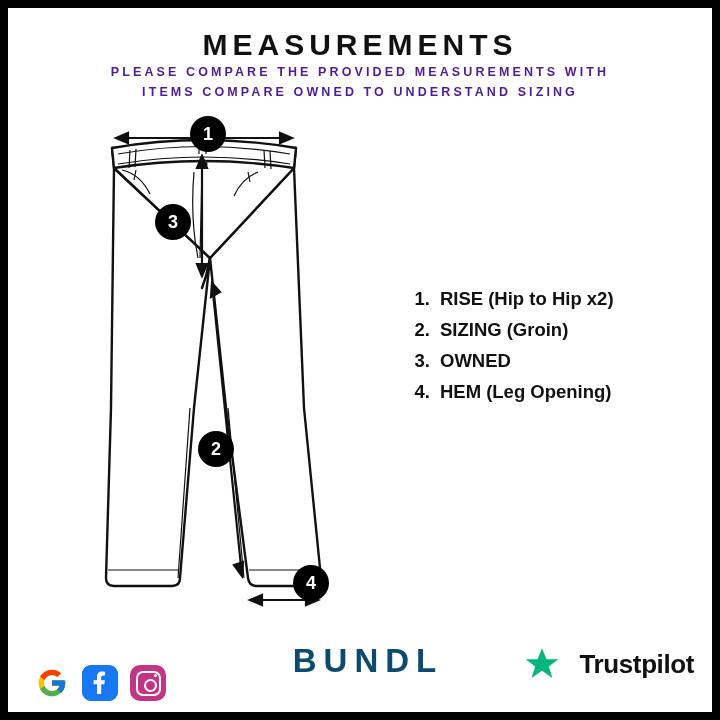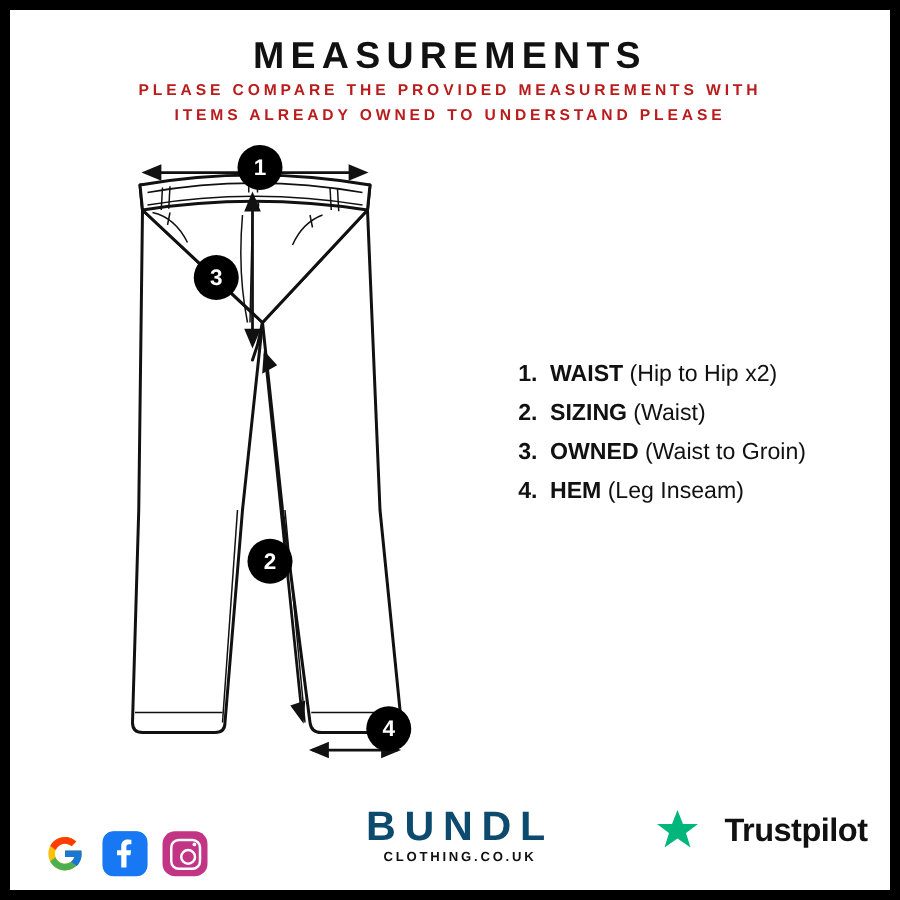--- a/index.html
+++ b/index.html
@@ -32,21 +32,21 @@
     color:#111;
   }
   .subtitle{
     position:absolute;
     left:52px;top:54px;width:600px;
     text-align:center;
     font-size:12.5px;
     font-weight:bold;
     letter-spacing:3.1px;
     line-height:20px;
-    color:#b91c1c;
+    color:#4c1d95;
   }
   
   .legend{
     position:absolute;
     left:396px;top:280px;
     width:300px;
   }
   .legend-row{
     display:flex;
     align-items:baseline;
@@ -54,21 +54,21 @@
     font-size:18.5px;
     color:#111;
   }
   .legend-num{
     width:26px;
     text-align:right;
     margin-right:10px;
     font-weight:bold;
   }
   .legend-term{font-weight:bold;}
-  .legend-desc{font-weight:normal;margin-left:5px;}
+  .legend-desc{font-weight:bold;margin-left:5px;}
   
   .bubble{
     position:absolute;
     width:36px;height:36px;
     border-radius:50%;
     background:#000;
     color:#fff;
     font-size:18px;
     font-weight:bold;
     display:flex;
@@ -164,21 +164,21 @@
 </style>
 </head>
 <body>
 
 <div id="page">
   <div class="canvas">
 
     <div class="title">MEASUREMENTS</div>
     <div class="subtitle">
       <div>PLEASE COMPARE THE PROVIDED MEASUREMENTS WITH</div>
-      <div>ITEMS ALREADY OWNED TO UNDERSTAND PLEASE</div>
+      <div>ITEMS COMPARE OWNED TO UNDERSTAND SIZING</div>
     </div>
 
     <div class="jeans">
       <svg width="280" height="500" viewBox="0 0 280 500">
         <g fill="#ffffff" stroke="#111111" stroke-width="2.4" stroke-linejoin="round" stroke-linecap="round">
 
           <path d="M16,60 L13,300 L8,470 Q8,478 16,478 L74,478 Q82,478 82,470 L96,300 L112,150 Z"></path>
 
           <path d="M112,150 L128,300 L150,470 Q151,478 159,478 L216,478 Q224,478 223,470 L206,300 L196,60 Z"></path>
 
@@ -239,43 +239,41 @@
     </div>
 
     <div class="bubble" style="left:182px;top:108px;">1</div>
     <div class="bubble" style="left:190px;top:423px;">2</div>
     <div class="bubble" style="left:147px;top:196px;">3</div>
     <div class="bubble" style="left:285px;top:557px;">4</div>
 
     <div class="legend">
       <div class="legend-row">
         <span class="legend-num">1.</span>
-        <span class="legend-term">WAIST</span>
+        <span class="legend-term">RISE</span>
         <span class="legend-desc">(Hip to Hip x2)</span>
       </div>
       <div class="legend-row">
         <span class="legend-num">2.</span>
         <span class="legend-term">SIZING</span>
-        <span class="legend-desc">(Waist)</span>
+        <span class="legend-desc">(Groin)</span>
       </div>
       <div class="legend-row">
         <span class="legend-num">3.</span>
         <span class="legend-term">OWNED</span>
-        <span class="legend-desc">(Waist to Groin)</span>
       </div>
       <div class="legend-row">
         <span class="legend-num">4.</span>
         <span class="legend-term">HEM</span>
-        <span class="legend-desc">(Leg Inseam)</span>
+        <span class="legend-desc">(Leg Opening)</span>
       </div>
     </div>
 
     <div class="brand">
       <div class="brand-name">BUNDL</div>
-      <div class="brand-sub">CLOTHING.CO.UK</div>
     </div>
 
     <div class="socials">
       <div class="social s-google">
         <svg width="32" height="32" viewBox="0 0 48 48">
           <path fill="#FFC107" d="M43.6 20.1H42V20H24v8h11.3C33.7 32.7 29.3 36 24 36c-6.6 0-12-5.4-12-12s5.4-12 12-12c3.1 0 5.8 1.2 7.9 3.1l5.7-5.7C34 6.1 29.3 4 24 4 12.9 4 4 12.9 4 24s8.9 20 20 20 20-8.9 20-20c0-1.3-.1-2.6-.4-3.9z"></path>
           <path fill="#FF3D00" d="M6.3 14.7l6.6 4.8C14.7 15.1 19 12 24 12c3.1 0 5.8 1.2 7.9 3.1l5.7-5.7C34 6.1 29.3 4 24 4 16.3 4 9.7 8.3 6.3 14.7z"></path>
           <path fill="#4CAF50" d="M24 44c5.2 0 9.9-2 13.4-5.2l-6.2-5.2C29.2 35.1 26.7 36 24 36c-5.2 0-9.6-3.3-11.3-7.9l-6.5 5C9.5 39.6 16.2 44 24 44z"></path>
           <path fill="#1976D2" d="M43.6 20.1H42V20H24v8h11.3c-.8 2.3-2.3 4.2-4.1 5.6l6.2 5.2C36.9 40.2 44 35 44 24c0-1.3-.1-2.6-.4-3.9z"></path>
         </svg>

